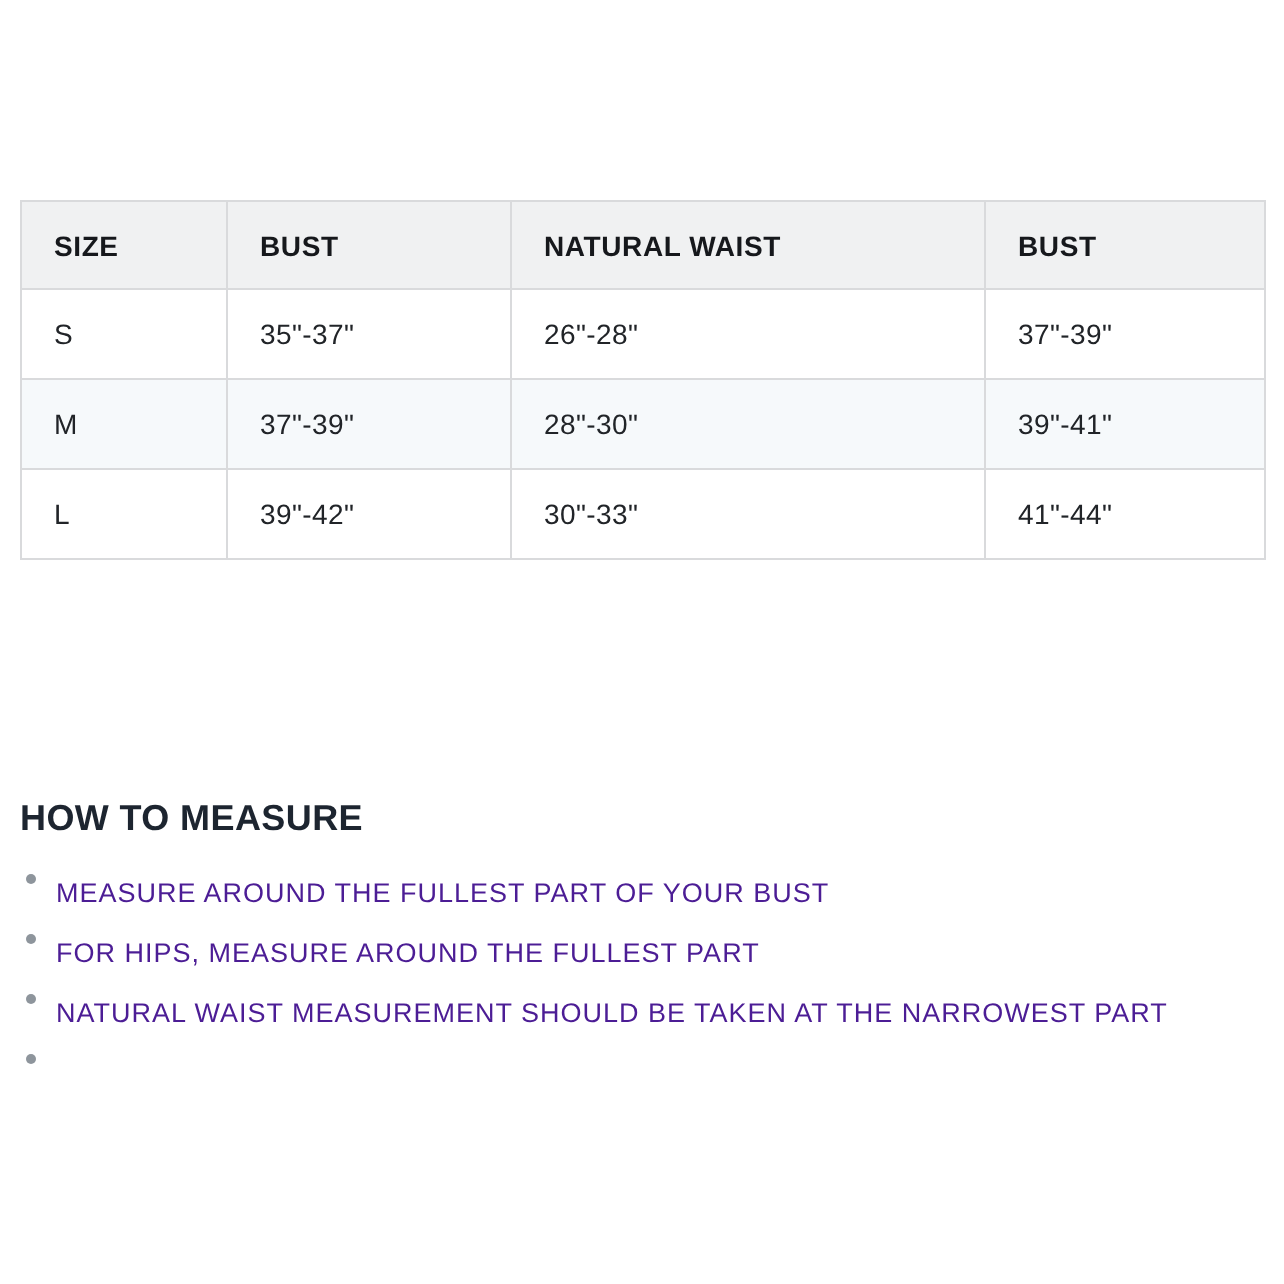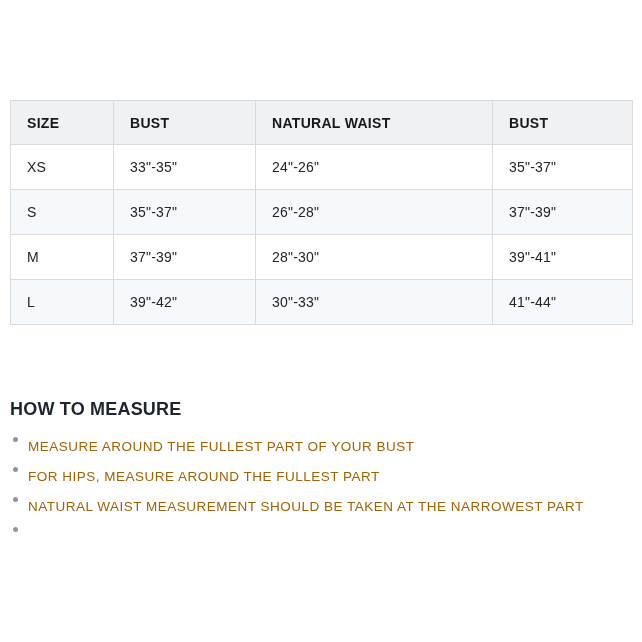--- a/index.html
+++ b/index.html
@@ -78,21 +78,21 @@
     margin: 0;
     padding: 0;
     list-style: none;
   }
   .measure-list li {
     position: relative;
     height: 30px;
     line-height: 30px;
     padding-left: 18px;
     font-size: 13.5px;
-    color: #a16207;
+    color: #4c1d95;
     letter-spacing: 0.5px;
     white-space: nowrap;
   }
   .bullet-dot {
     position: absolute;
     left: 3px;
     top: 5px;
     width: 5px;
     height: 5px;
     border-radius: 50%;
@@ -113,26 +113,20 @@
     </colgroup>
     <thead>
       <tr>
         <th>SIZE</th>
         <th>BUST</th>
         <th>NATURAL WAIST</th>
         <th>BUST</th>
       </tr>
     </thead>
     <tbody>
-      <tr>
-        <td>XS</td>
-        <td>33"-35"</td>
-        <td>24"-26"</td>
-        <td>35"-37"</td>
-      </tr>
       <tr>
         <td>S</td>
         <td>35"-37"</td>
         <td>26"-28"</td>
         <td>37"-39"</td>
       </tr>
       <tr>
         <td>M</td>
         <td>37"-39"</td>
         <td>28"-30"</td>

